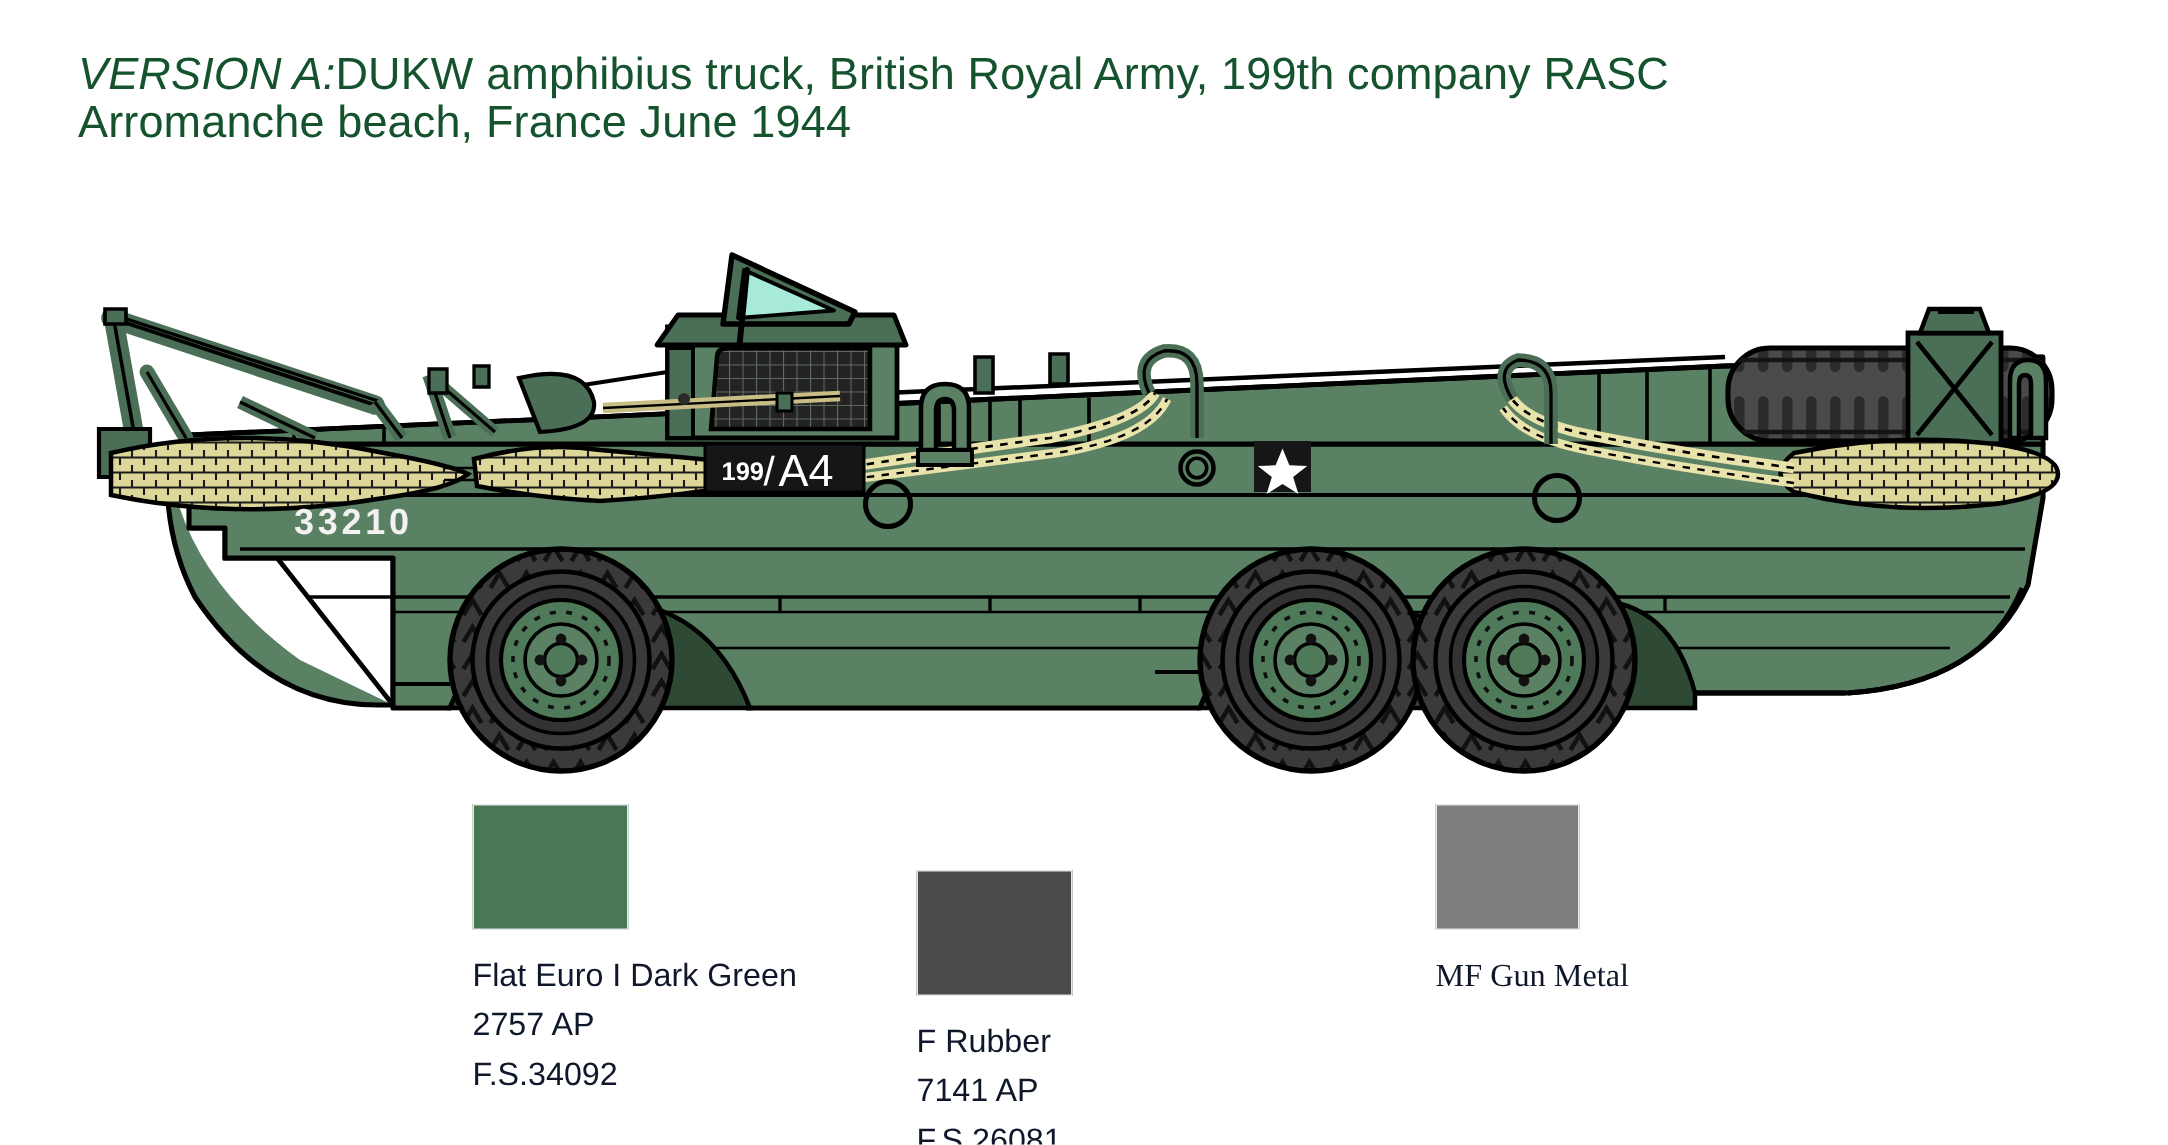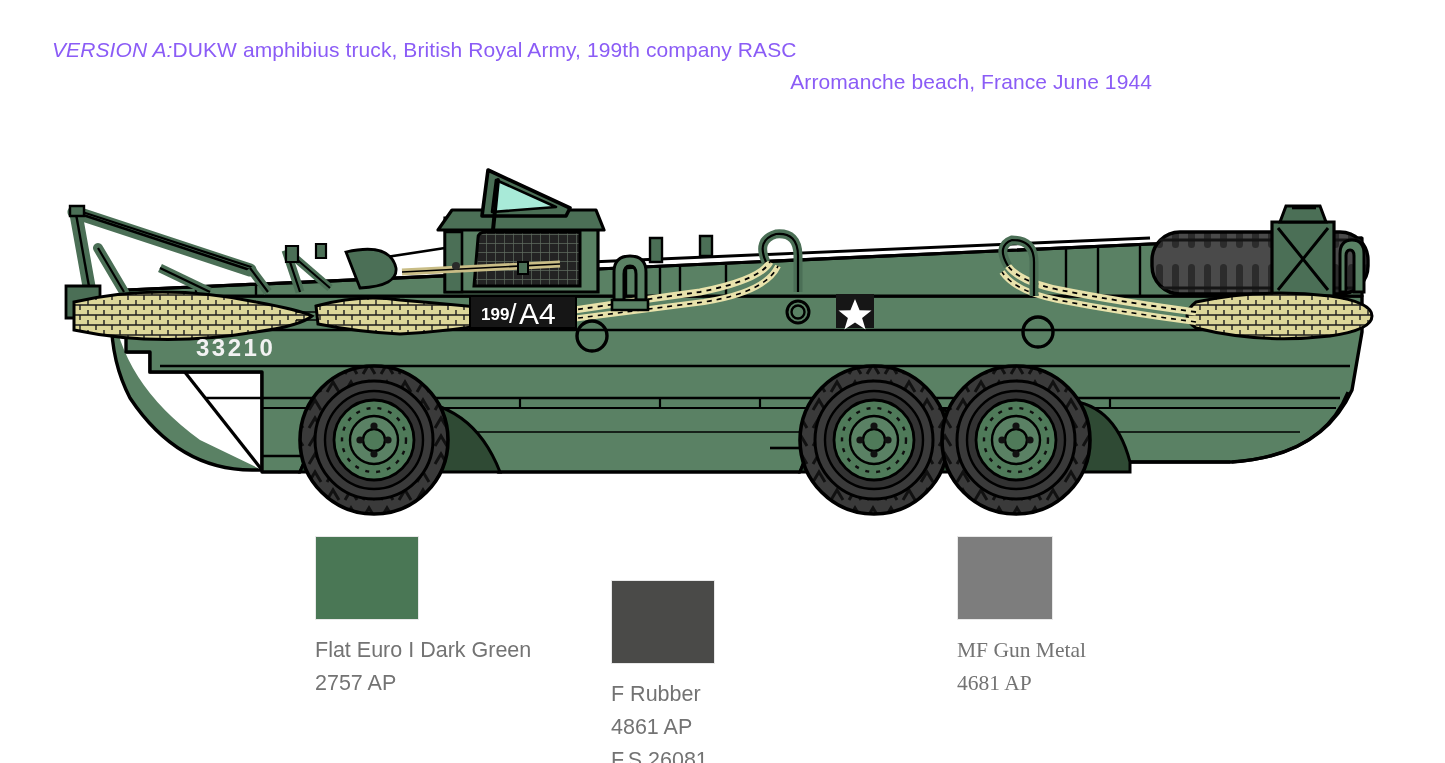--- a/index.html
+++ b/index.html
@@ -15,31 +15,30 @@
     color: #1a1a1a;
     overflow: hidden;
   }
 
   
   #caption {
     position: absolute;
     left: 52px;
     top: 34px;
     width: 1100px;
-    font-size: 21px;
+    font-size: 30px;
     line-height: 32px;
     letter-spacing: 0.1px;
-    color: #8b5cf6;
+    color: #14532d;
   }
   #caption .ver {
     font-style: italic;
   }
   #caption .line2 {
     display: block;
-    text-align: right;
   }
 
   
   #artwork {
     position: absolute;
     left: 0;
     top: 0;
     width: 1445px;
     height: 763px;
     border-radius: 11px;
@@ -63,21 +62,21 @@
   .paint .chip {
     width: 104px;
     height: 84px;
     border: 1px solid #e8e8e8;
     box-sizing: border-box;
   }
   .paint .lines {
     margin-top: 14px;
     font-size: 21.5px;
     line-height: 33px;
-    color: #737373;
+    color: #0f172a;
     white-space: nowrap;
   }
   .paint .lines span { display: block; }
 
   .paint.p0 { left: 0px;   }
   .paint.p1 { left: 296px; margin-top: 44px; }
   .paint.p2 { left: 457px; }
   .paint.p3 { left: 642px; font-family: Liberation Serif, serif; }
 
   .paint.p0 .chip { width: 104px; }
@@ -376,34 +375,34 @@
 </svg>
 </div>
 
 <div id="paints">
 
   <div class="paint p0">
     <div class="chip" style="background:#4a7755;"></div>
     <div class="lines">
       <span>Flat Euro I Dark Green</span>
       <span>2757 AP</span>
+      <span>F.S.34092</span>
     </div>
   </div>
 
   <div class="paint p1">
     <div class="chip" style="background:#4a4a48;"></div>
     <div class="lines">
       <span>F Rubber</span>
-      <span>4861 AP</span>
+      <span>7141 AP</span>
       <span>F.S.26081</span>
     </div>
   </div>
 
 
   <div class="paint p3">
     <div class="chip" style="background:#7d7d7d;"></div>
     <div class="lines">
       <span>MF Gun Metal</span>
-      <span>4681 AP</span>
     </div>
   </div>
 
 </div>
 
 </body></html>

